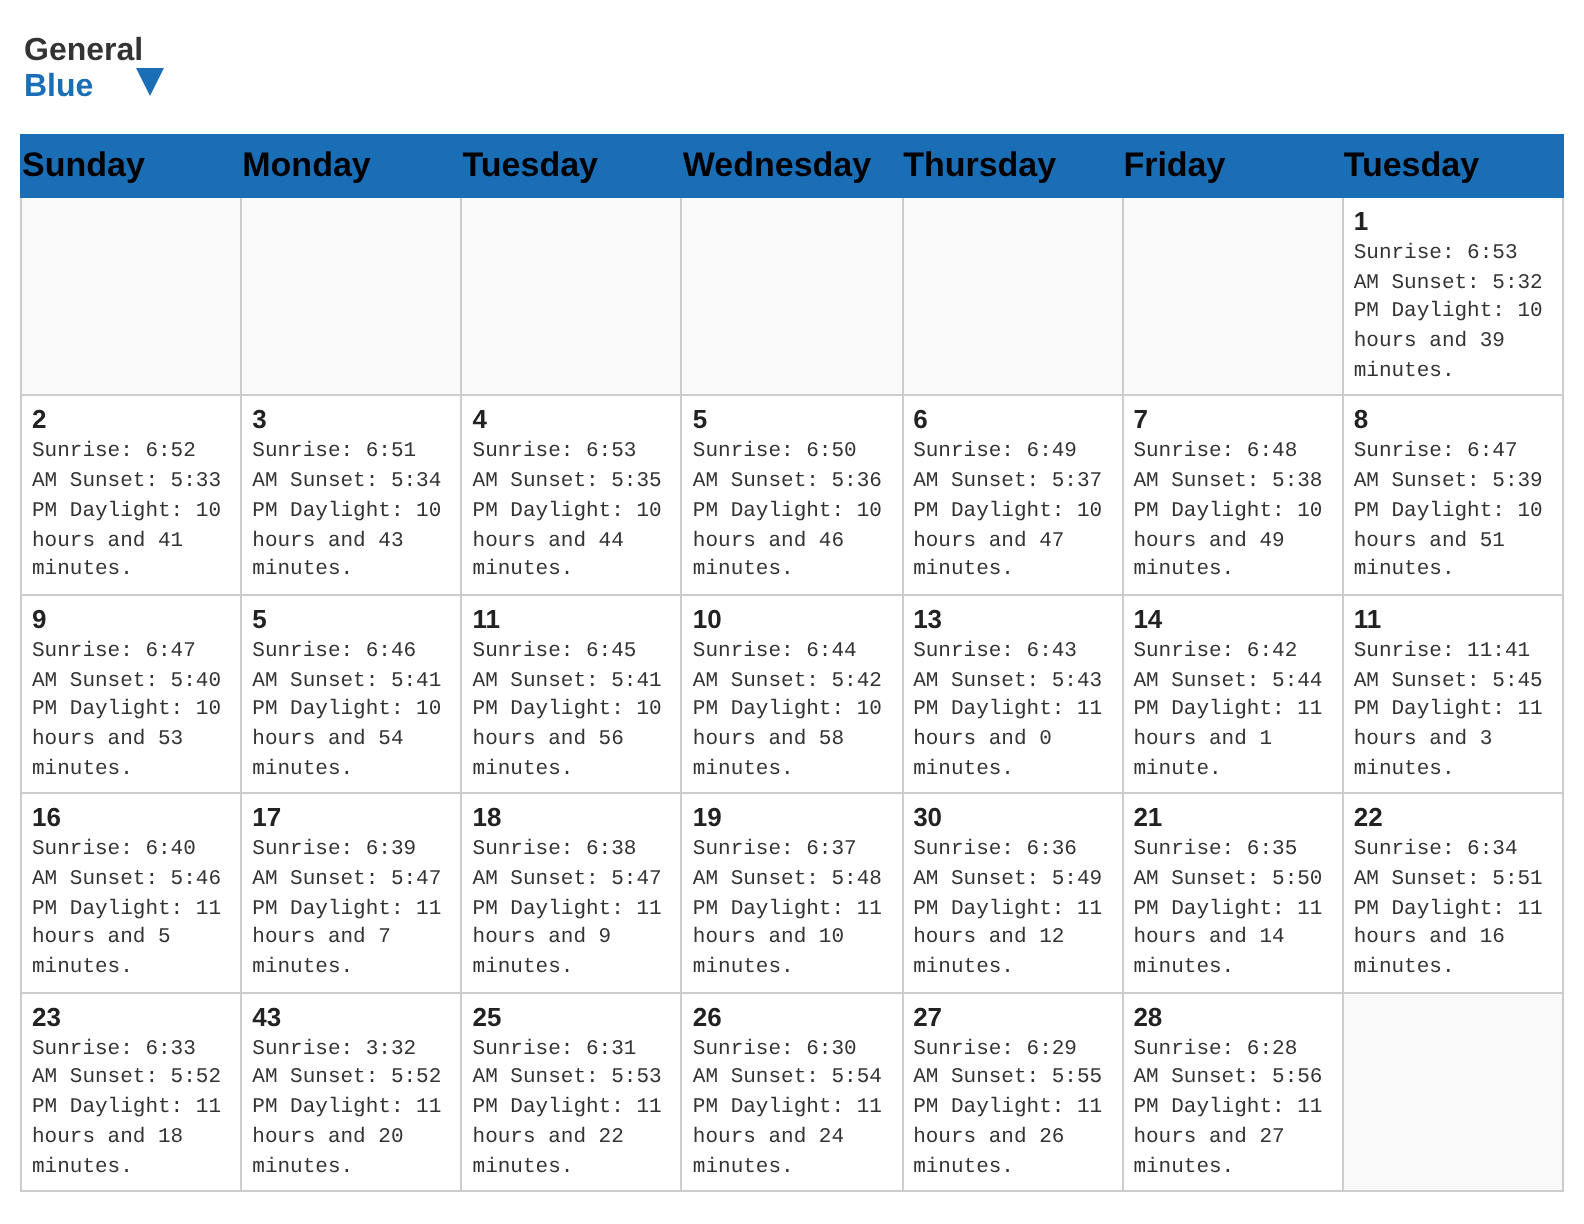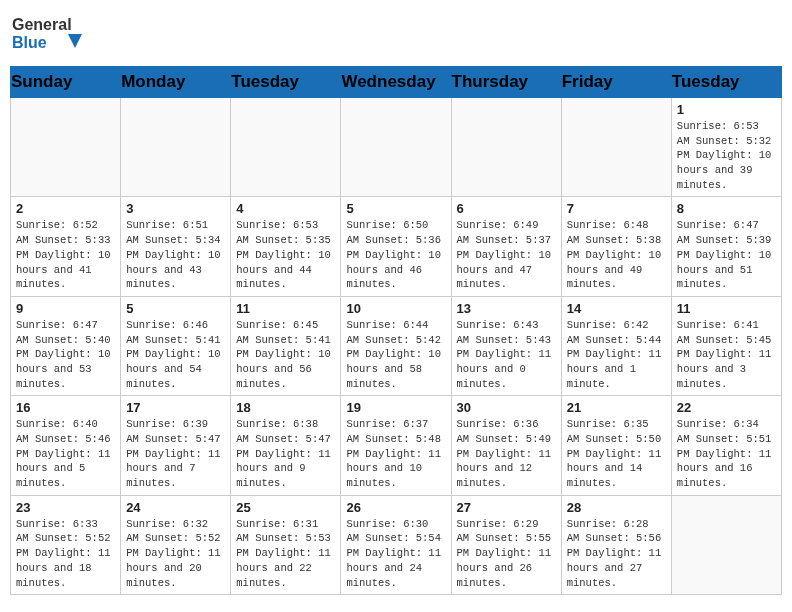--- a/index.html
+++ b/index.html
@@ -194,21 +194,21 @@
 Daylight: 11 hours and 0 minutes.</div>
         </td>
         <td>
           <span class="day-num">14</span>
           <div class="day-info">Sunrise: 6:42 AM
 Sunset: 5:44 PM
 Daylight: 11 hours and 1 minute.</div>
         </td>
         <td>
           <span class="day-num">11</span>
-          <div class="day-info">Sunrise: 6:41 AM
+          <div class="day-info">Sunrise: 11:41 AM
 Sunset: 5:45 PM
 Daylight: 11 hours and 3 minutes.</div>
         </td>
       </tr>
       <tr>
         <td>
           <span class="day-num">16</span>
           <div class="day-info">Sunrise: 6:40 AM
 Sunset: 5:46 PM
 Daylight: 11 hours and 5 minutes.</div>
@@ -251,22 +251,22 @@
         </td>
       </tr>
       <tr>
         <td>
           <span class="day-num">23</span>
           <div class="day-info">Sunrise: 6:33 AM
 Sunset: 5:52 PM
 Daylight: 11 hours and 18 minutes.</div>
         </td>
         <td>
-          <span class="day-num">24</span>
-          <div class="day-info">Sunrise: 6:32 AM
+          <span class="day-num">43</span>
+          <div class="day-info">Sunrise: 3:32 AM
 Sunset: 5:52 PM
 Daylight: 11 hours and 20 minutes.</div>
         </td>
         <td>
           <span class="day-num">25</span>
           <div class="day-info">Sunrise: 6:31 AM
 Sunset: 5:53 PM
 Daylight: 11 hours and 22 minutes.</div>
         </td>
         <td>

